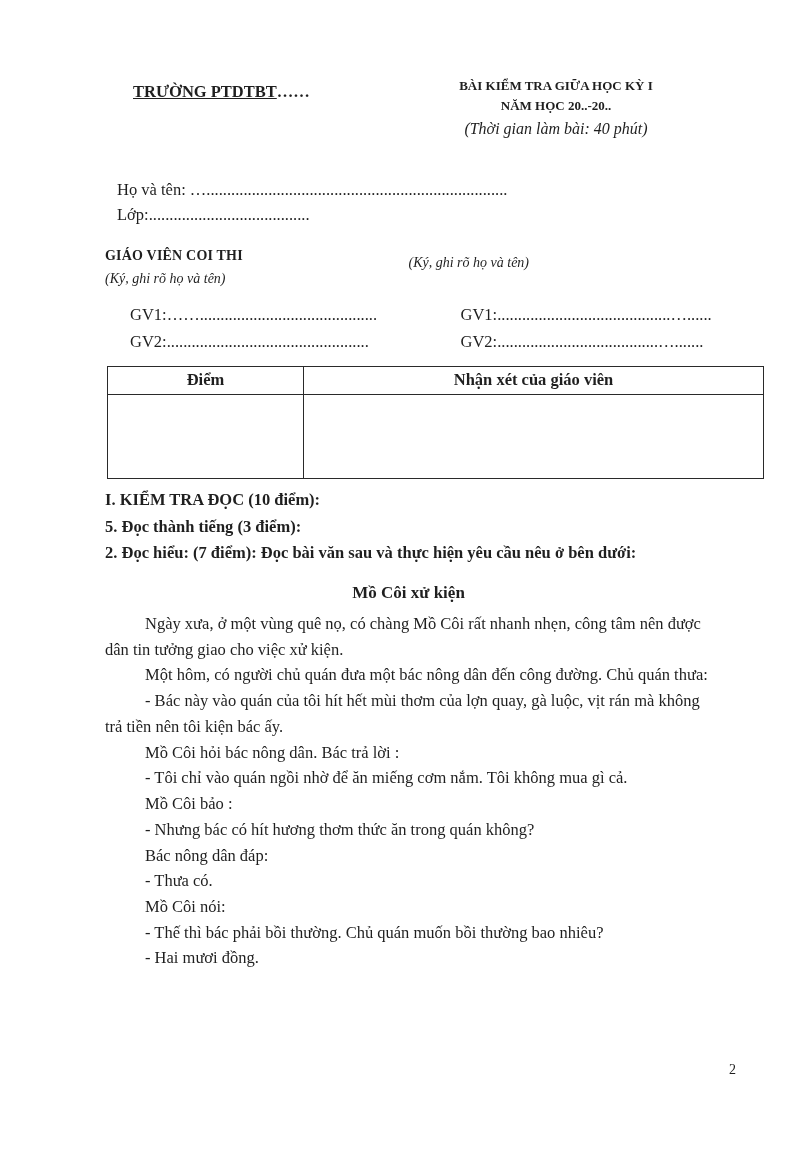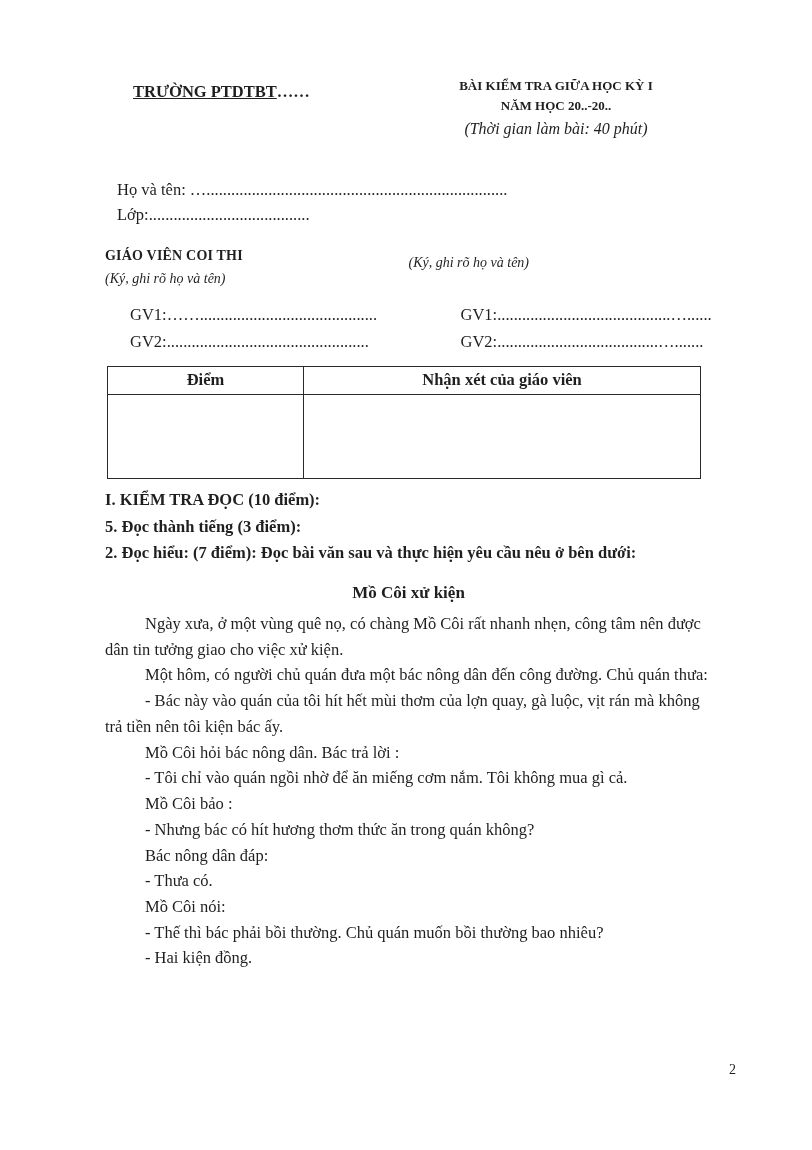--- a/index.html
+++ b/index.html
@@ -38,21 +38,21 @@
 
   
   .gv-grid { display: grid; grid-template-columns: 1fr 1fr; margin-top: 16px; row-gap: 3px; line-height: 1.45; }
   .gv-left { padding-left: 25px; }
   .gv-right { padding-left: 52px; }
 
   
   .score-table {
     margin-top: 12px;
     margin-left: 2px;
-    width: 594px;
+    width: 657px;
     border-collapse: collapse;
   }
   .score-table th, .score-table td { border: 1.6px solid #2a2a2a; }
   .score-table th {
     font-weight: bold;
     font-size: 16.5px;
     text-align: center;
     padding: 3px 4px 4px 4px;
   }
   .score-table .col-diem { width: 196px; }
@@ -139,18 +139,18 @@
     <p>Một hôm, có người chủ quán đưa một bác nông dân đến công đường. Chủ quán thưa:</p>
     <p>- Bác này vào quán của tôi hít hết mùi thơm của lợn quay, gà luộc, vịt rán mà không trả tiền nên tôi kiện bác ấy.</p>
     <p>Mồ Côi hỏi bác nông dân. Bác trả lời :</p>
     <p>- Tôi chỉ vào quán ngồi nhờ để ăn miếng cơm nắm. Tôi không mua gì cả.</p>
     <p>Mồ Côi bảo :</p>
     <p>- Nhưng bác có hít hương thơm thức ăn trong quán không?</p>
     <p>Bác nông dân đáp:</p>
     <p>- Thưa có.</p>
     <p>Mồ Côi nói:</p>
     <p>-  Thế thì bác phải bồi thường. Chủ quán muốn bồi thường bao nhiêu?</p>
-    <p>- Hai kiện đồng.</p>
+    <p>- Hai mươi đồng.</p>
   </div>
 
   <div class="page-number">2</div>
 
 </div>
 
 </body></html>

